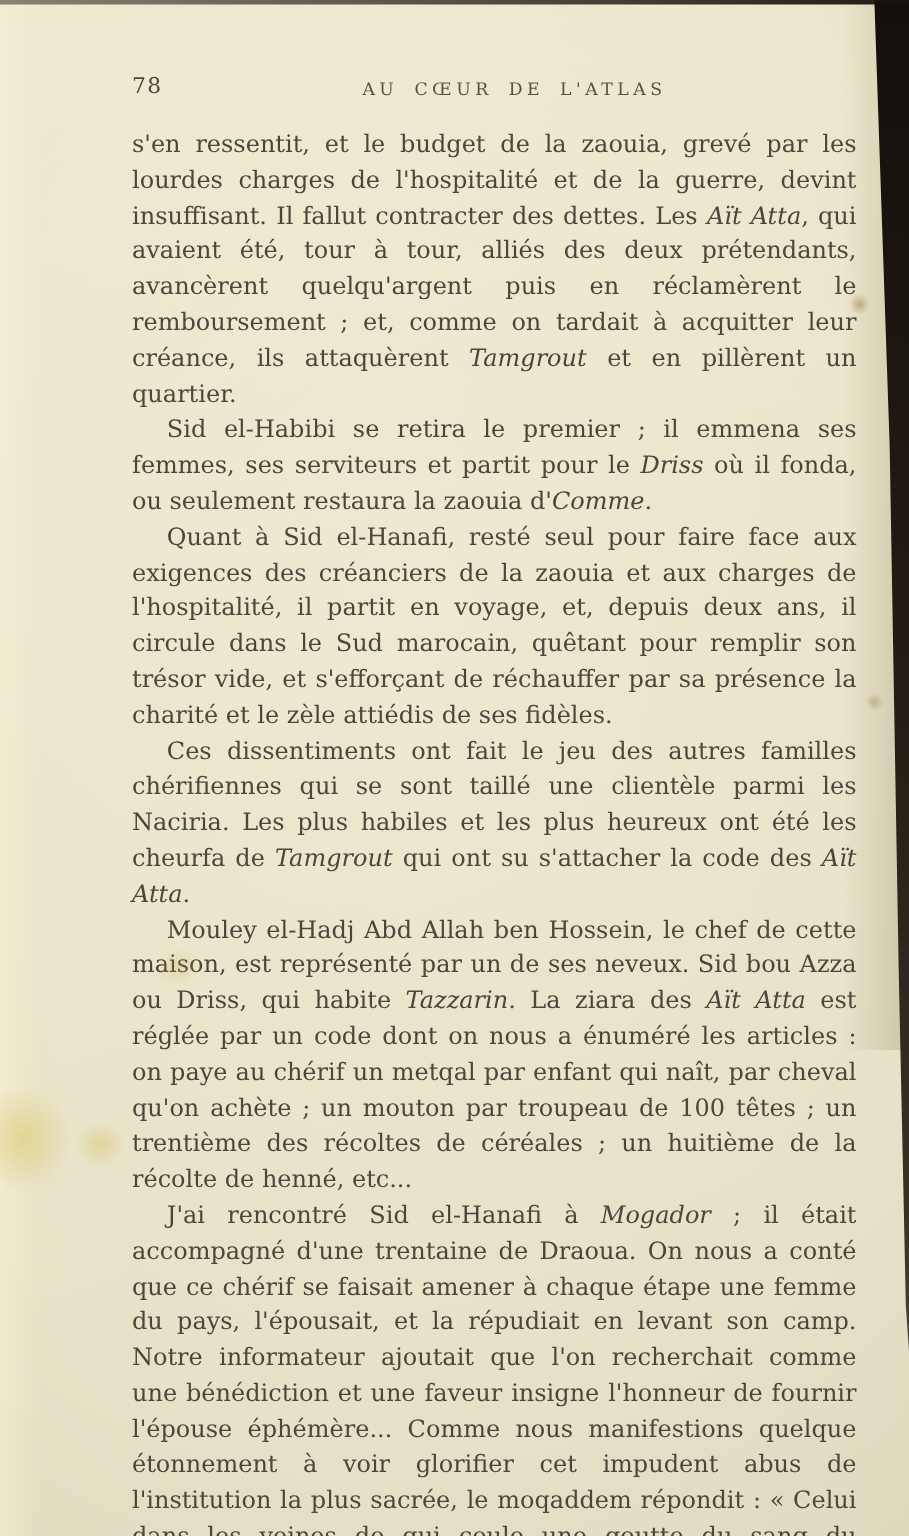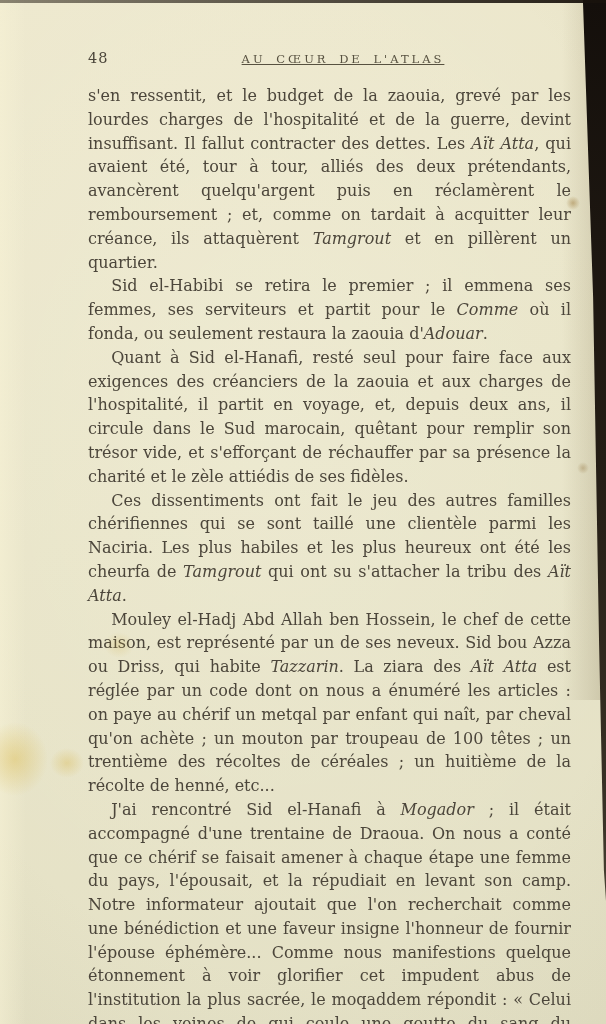--- a/index.html
+++ b/index.html
@@ -51,50 +51,50 @@
     position:absolute;left:88px;right:36px;top:50px;height:20px;
     color:#544e3d;
   }
   .page-number{
     position:absolute;left:0;top:0;
     font-size:14.5px;letter-spacing:1px;color:#4c463b;
   }
   .running-title{
     position:absolute;left:0;right:0;top:2px;text-align:center;
     transform:translateX(14px);
-    font-size:11.5px;letter-spacing:3px;word-spacing:4px;color:#575140;text-decoration:underline;
+    font-size:11.5px;letter-spacing:3px;word-spacing:4px;color:#575140;
   }
   .page-body{
     position:absolute;left:88px;top:84px;width:483px;
     color:#4c463b;
     font-size:16px;line-height:23.8px;
     text-align:justify;
   }
   .page-body p{margin:0;text-indent:0;}
   .page-body p.indent{text-indent:1.45em;}
   .page-body em{}
 </style>
 </head>
 <body>
 
 <div class="scan">
 
   <div class="vignette"></div>
   <div class="left-light-band"></div>
 
   <div class="running-header">
-    <span class="page-number">48</span>
+    <span class="page-number">78</span>
     <span class="running-title">AU CŒUR DE L'ATLAS</span>
   </div>
 
   <div class="page-body">
       <p class=""><span>s'en ressentit, et le budget de la zaouia, grevé par les lourdes charges de l'hospitalité et de la guerre, devint insuffisant. Il fallut contracter des dettes. Les </span><em>Aït Atta</em><span>, qui avaient été, tour à tour, alliés des deux prétendants, avancèrent quelqu'argent puis en réclamèrent le remboursement ; et, comme on tardait à acquitter leur créance, ils attaquèrent </span><em>Tamgrout</em><span> et en pillèrent un quartier.</span></p>
-      <p class="indent"><span>Sid el-Habibi se retira le premier ; il emmena ses femmes, ses serviteurs et partit pour le </span><em>Comme</em><span> où il fonda, ou seulement restaura la zaouia d'</span><em>Adouar</em><span>.</span></p>
+      <p class="indent"><span>Sid el-Habibi se retira le premier ; il emmena ses femmes, ses serviteurs et partit pour le </span><em>Driss</em><span> où il fonda, ou seulement restaura la zaouia d'</span><em>Comme</em><span>.</span></p>
       <p class="indent"><span>Quant à Sid el-Hanafi, resté seul pour faire face aux exigences des créanciers de la zaouia et aux charges de l'hospitalité, il partit en voyage, et, depuis deux ans, il circule dans le Sud marocain, quêtant pour remplir son trésor vide, et s'efforçant de réchauffer par sa présence la charité et le zèle attiédis de ses fidèles.</span></p>
-      <p class="indent"><span>Ces dissentiments ont fait le jeu des autres familles chérifiennes qui se sont taillé une clientèle parmi les Naciria. Les plus habiles et les plus heureux ont été les cheurfa de </span><em>Tamgrout</em><span> qui ont su s'attacher la tribu des </span><em>Aït Atta</em><span>.</span></p>
+      <p class="indent"><span>Ces dissentiments ont fait le jeu des autres familles chérifiennes qui se sont taillé une clientèle parmi les Naciria. Les plus habiles et les plus heureux ont été les cheurfa de </span><em>Tamgrout</em><span> qui ont su s'attacher la code des </span><em>Aït Atta</em><span>.</span></p>
       <p class="indent"><span>Mouley el-Hadj Abd Allah ben Hossein, le chef de cette maison, est représenté par un de ses neveux. Sid bou Azza ou Driss, qui habite </span><em>Tazzarin</em><span>. La ziara des </span><em>Aït Atta</em><span> est réglée par un code dont on nous a énuméré les articles : on paye au chérif un metqal par enfant qui naît, par cheval qu'on achète ; un mouton par troupeau de 100 têtes ; un trentième des récoltes de céréales ; un huitième de la récolte de henné, etc...</span></p>
       <p class="indent"><span>J'ai rencontré Sid el-Hanafi à </span><em>Mogador</em><span> ; il était accompagné d'une trentaine de Draoua. On nous a conté que ce chérif se faisait amener à chaque étape une femme du pays, l'épousait, et la répudiait en levant son camp. Notre informateur ajoutait que l'on recherchait comme une bénédiction et une faveur insigne l'honneur de fournir l'épouse éphémère... Comme nous manifestions quelque étonnement à voir glorifier cet impudent abus de l'institution la plus sacrée, le moqaddem répondit : « Celui dans les veines de qui coule une goutte du sang du Prophète se doit au monde !... »</span></p>
     </div>
 
   <div class="stain stain-1"></div>
   <div class="stain stain-2"></div>
   <div class="stain stain-3"></div>
   <div class="stain stain-4"></div>
   <div class="stain stain-5"></div>
 

